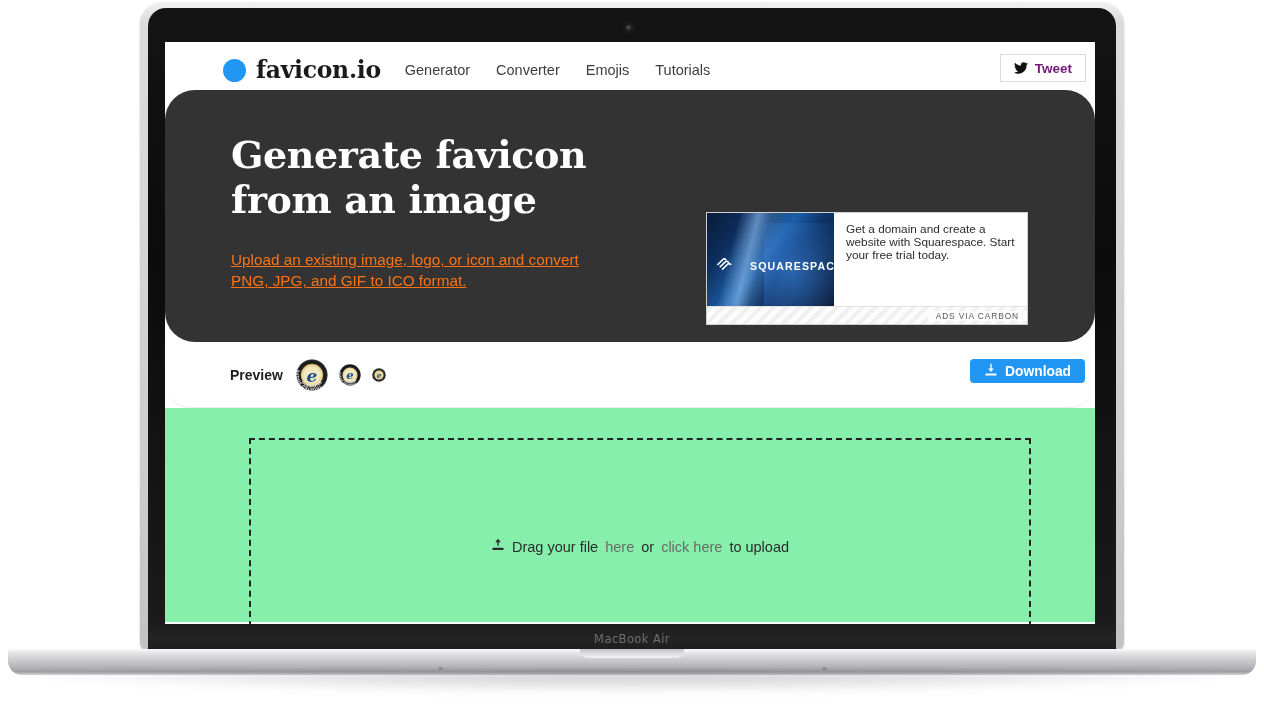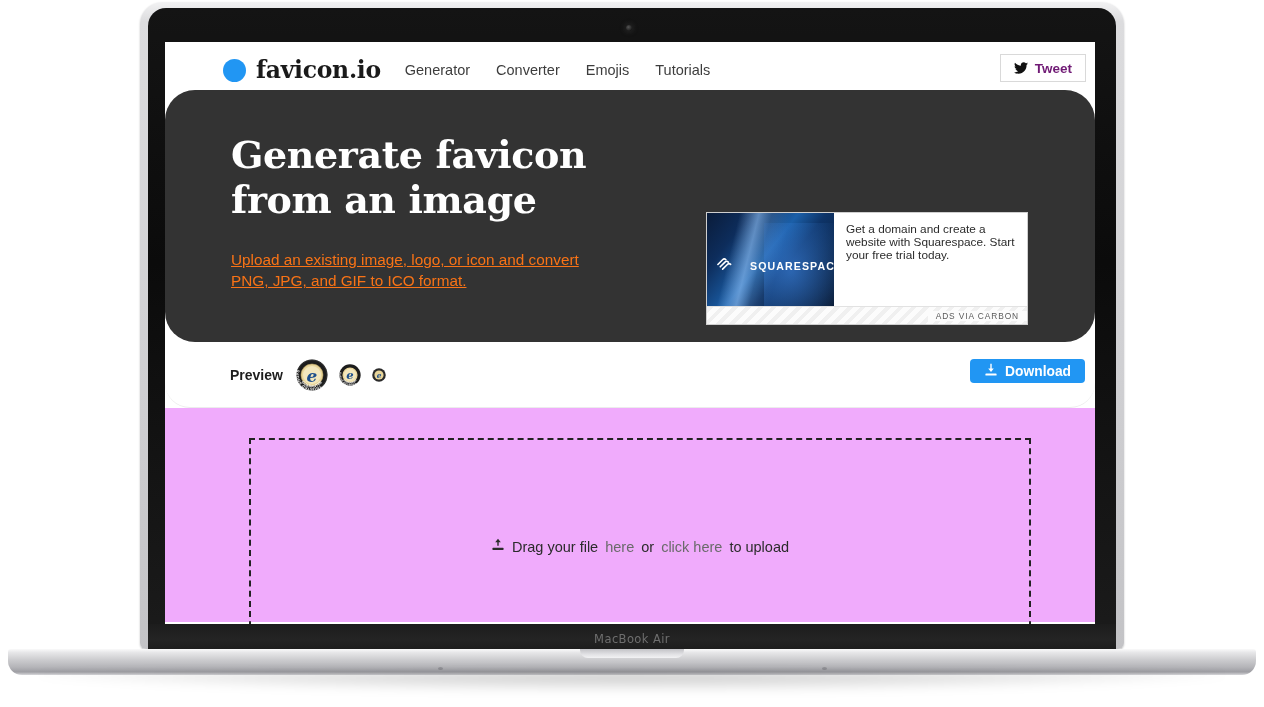--- a/index.html
+++ b/index.html
@@ -266,21 +266,21 @@
     font-weight: bold;
     cursor: pointer;
   }
 
   
   .ts-badge { position: relative; display: inline-block; }
   .ts-badge svg { display: block; }
 
   
   .dropzone-wrap {
-    background: #f0abfc;
+    background: #86efac;
     padding: 30px 64px 0 84px;
     height: 214px;
   }
   .dropzone {
     border: 2px dashed #222222;
     height: 230px;
     position: relative;
   }
   .dropzone-inner {
     position: absolute;

